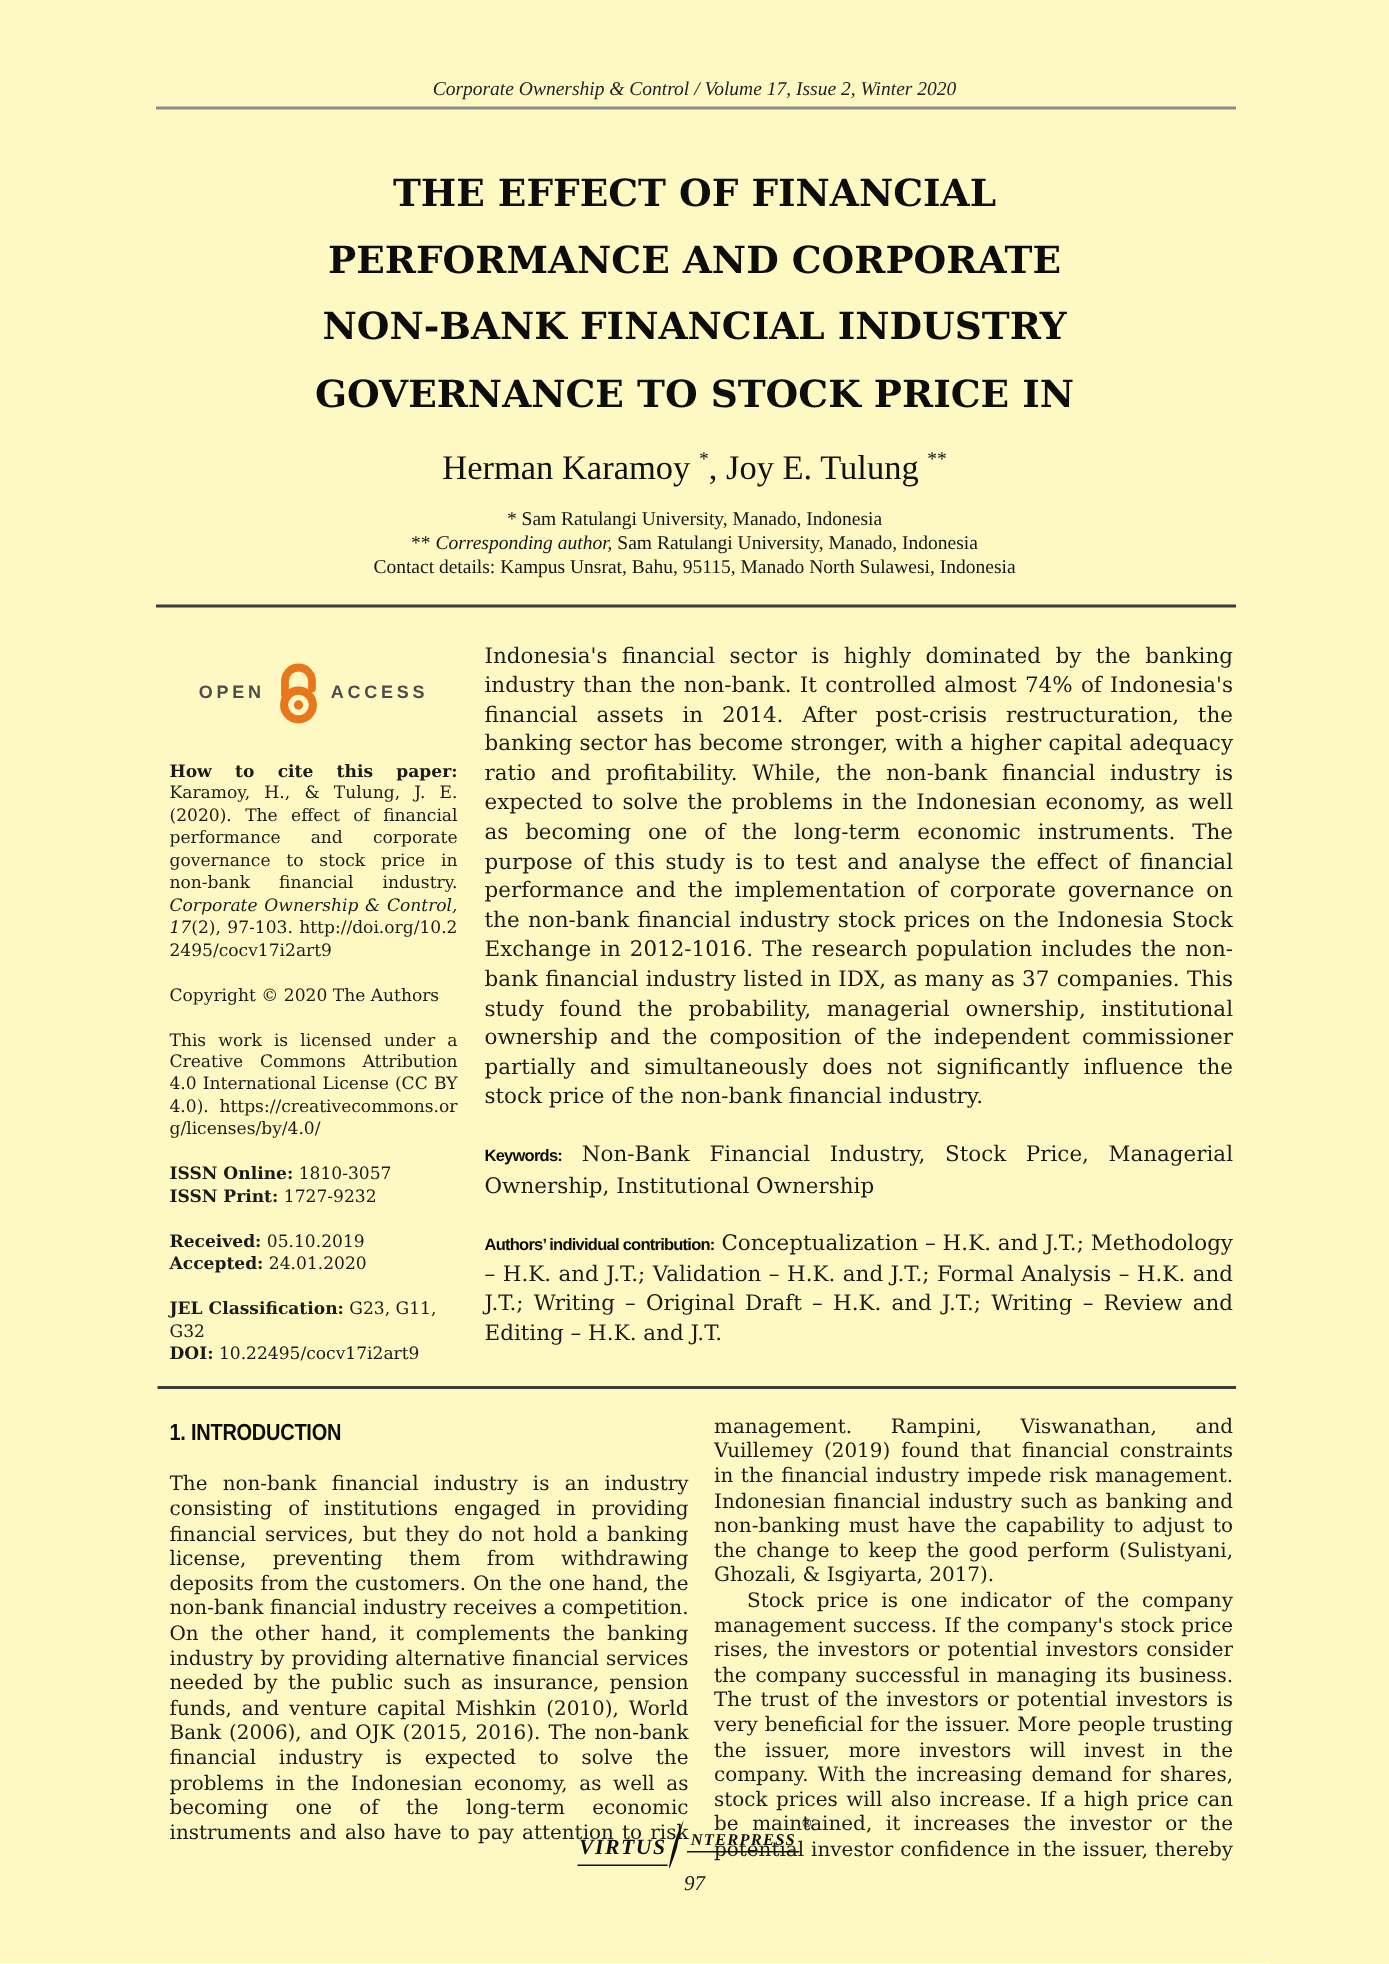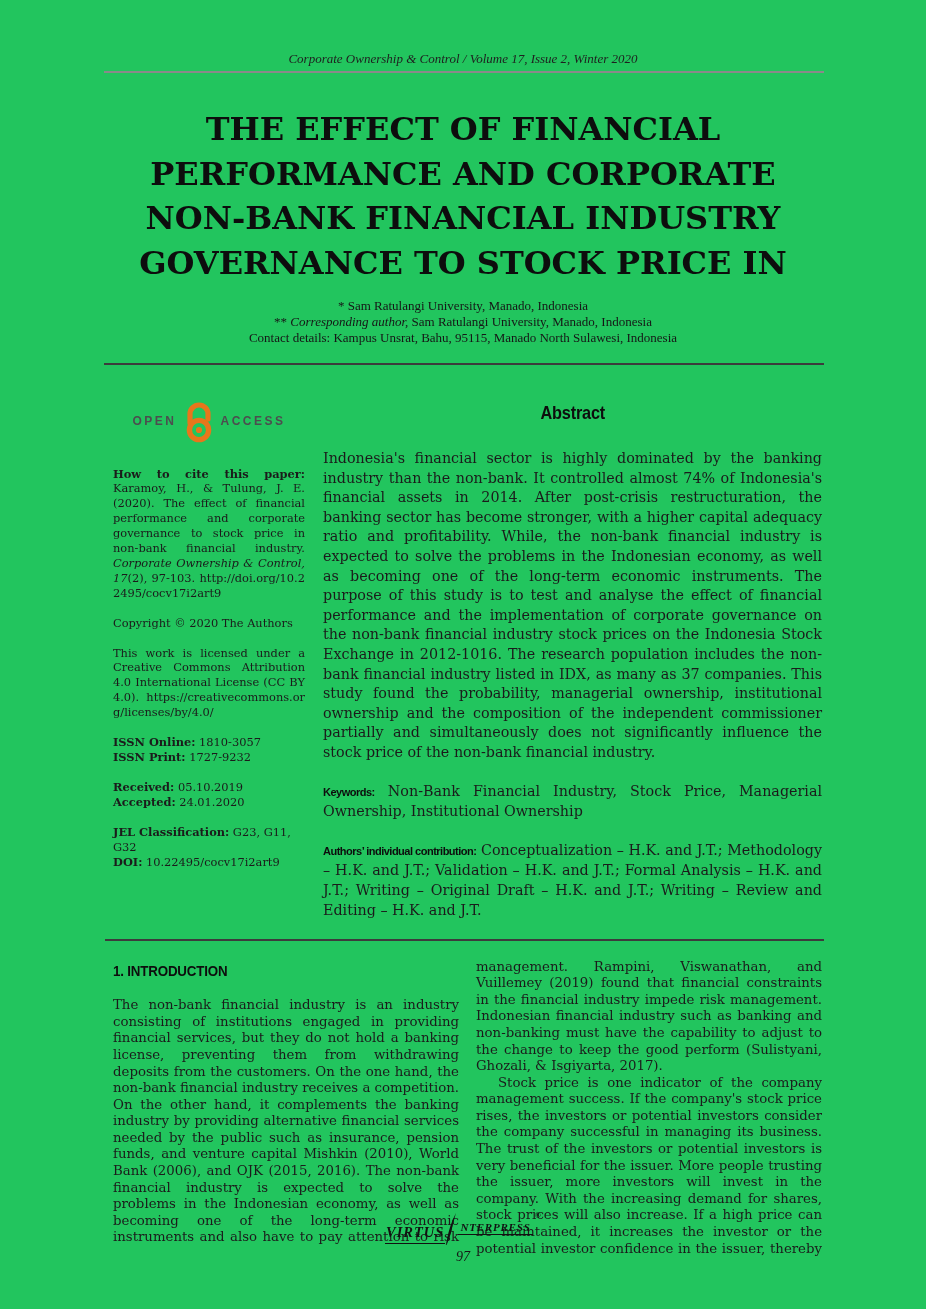--- a/index.html
+++ b/index.html
@@ -1,31 +1,31 @@
 <!DOCTYPE html>
 <html><head>
 <meta charset="utf-8">
 <style>
   html,body { margin:0; padding:0; background:#ffffff; }
   .page {
     position:relative; width:926px; height:1309px; margin:0 auto;
-    background:#22c55e; color:#1b1b1b; overflow:hidden;
+    background:#fef9c3; color:#1b1b1b; overflow:hidden;
     font-family:"DejaVu Serif", serif;
   }
   
   .journal-line {
     padding-top:51px; text-align:center;
     font-family:"Liberation Serif", serif; font-style:italic;
     font-size:13px; color:#1f1f1f;
   }
   .rule-header { height:2px; background:#8a8a8a; margin:4px 102px 0 104px; }
   
   .title {
     margin:34px 80px 0; text-align:center;
-    font-weight:700; font-size:32px; line-height:44.5px; color:#0d0d0d;
+    font-weight:700; font-size:25px; line-height:44.5px; color:#0d0d0d;
   }
   .authors {
     margin-top:13px; text-align:center;
     font-family:"Liberation Serif", serif; font-size:23px; color:#111;
   }
   .authors .sup { font-size:13px; vertical-align:9px; }
   .affiliations {
     margin-top:13px; text-align:center;
     font-family:"Liberation Serif", serif; font-size:13px; line-height:16px; color:#161616;
   }
@@ -89,20 +89,21 @@
   <div class="journal-line">Corporate Ownership &amp; Control / Volume 17, Issue 2, Winter 2020</div>
   <div class="rule-header"></div>
 
   <div class="title">
     <div>THE EFFECT OF FINANCIAL</div>
     <div>PERFORMANCE AND CORPORATE</div>
     <div>NON-BANK FINANCIAL INDUSTRY</div>
     <div>GOVERNANCE TO STOCK PRICE IN</div>
   </div>
 
+  <div class="authors"><span>Herman Karamoy</span> <span class="sup">*</span><span>, </span><span>Joy E. Tulung</span> <span class="sup">**</span></div>
 
   <div class="affiliations">
     <div>* Sam Ratulangi University, Manado, Indonesia</div>
     <div><span>** </span><em class="cite-italic">Corresponding author,</em><span> Sam Ratulangi University, Manado, Indonesia</span></div>
     <div>Contact details: Kampus Unsrat, Bahu, 95115, Manado North Sulawesi, Indonesia</div>
   </div>
 
   <div class="rule-mid"></div>
 
   <div class="main">
@@ -136,21 +137,20 @@
       </div>
 
       <div class="sb-block">
         <div class="sb-line"><span class="sb-label">JEL Classification:</span><span> G23, G11, G32</span></div>
         <div class="sb-line"><span class="sb-label">DOI:</span><span> 10.22495/cocv17i2art9</span></div>
       </div>
 
     </div>
 
     <div class="abstract-col">
-      <div class="abstract-heading"><span>Abstract</span></div>
       <p>Indonesia's financial sector is highly dominated by the banking industry than the non-bank. It controlled almost 74% of Indonesia's financial assets in 2014. After post-crisis restructuration, the banking sector has become stronger, with a higher capital adequacy ratio and profitability. While, the non-bank financial industry is expected to solve the problems in the Indonesian economy, as well as becoming one of the long-term economic instruments. The purpose of this study is to test and analyse the effect of financial performance and the implementation of corporate governance on the non-bank financial industry stock prices on the Indonesia Stock Exchange in 2012-1016. The research population includes the non-bank financial industry listed in IDX, as many as 37 companies. This study found the probability, managerial ownership, institutional ownership and the composition of the independent commissioner partially and simultaneously does not significantly influence the stock price of the non-bank financial industry.</p>
       <p><span class="inline-label">Keywords:</span><span> Non-Bank Financial Industry, Stock Price, Managerial Ownership, Institutional Ownership</span></p>
       <p><span class="inline-label">Authors’ individual contribution:</span><span> Conceptualization – H.K. and J.T.; Methodology – H.K. and J.T.; Validation – H.K. and J.T.; Formal Analysis – H.K. and J.T.; Writing – Original Draft – H.K. and J.T.; Writing – Review and Editing – H.K. and J.T.</span></p>
     </div>
 
   </div>
 
   <div class="rule-low"></div>
 
   <div class="intro">

